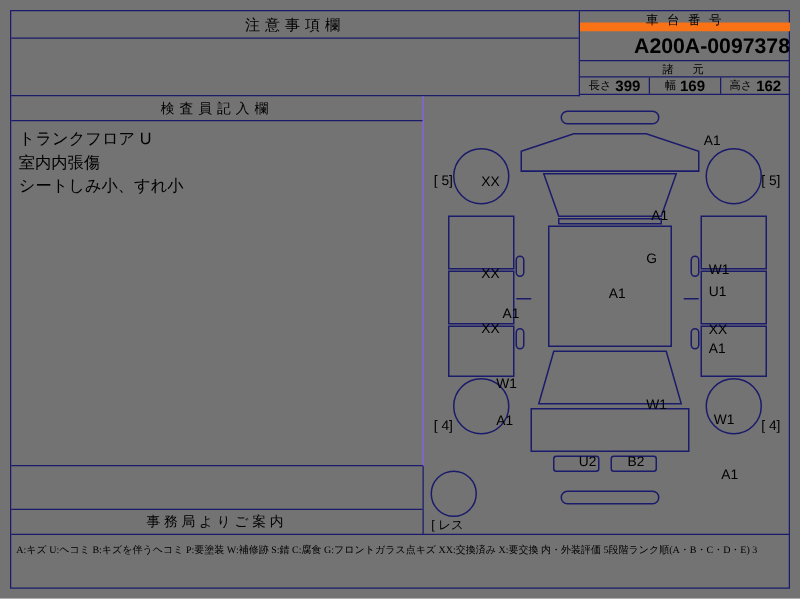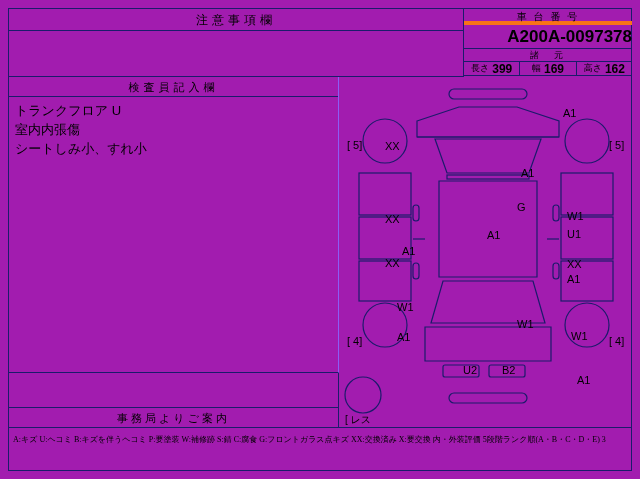--- a/index.html
+++ b/index.html
@@ -1,27 +1,27 @@
 <!DOCTYPE html>
 <html><head>
 <meta charset="utf-8">
 <style>
   html,body{margin:0;padding:0;background:#ffffff;}
   body{width:640px;height:479px;font-family:"Liberation Sans", sans-serif;color:#000;}
-  .sheet{position:relative;width:640px;height:479px;box-sizing:border-box;padding:8px;background:#a21caf;}
+  .sheet{position:relative;width:640px;height:479px;box-sizing:border-box;padding:8px;background:#737373;}
   .frame{position:relative;width:624px;height:463px;border:1px solid #1b1b6b;box-sizing:border-box;}
 
   
   .notice-box{position:absolute;left:0;top:0;width:455px;height:68px;border-right:1px solid #1b1b6b;border-bottom:1px solid #1b1b6b;box-sizing:border-box;}
   .notice-title{height:22px;line-height:22px;text-align:center;font-size:12px;letter-spacing:4px;border-bottom:1px solid #1b1b6b;box-sizing:border-box;}
   .notice-body{height:45px;}
 
   
   .chassis{position:absolute;left:455px;top:0;width:168px;height:68px;box-sizing:border-box;}
-  .chassis-label{height:16px;line-height:16px;text-align:center;font-size:10px;letter-spacing:2px;border-bottom:4px solid #f97316;box-sizing:border-box;}
+  .chassis-label{height:16px;line-height:16px;text-align:center;font-size:10px;letter-spacing:2px;border-bottom:7px solid #f97316;box-sizing:border-box;}
   .chassis-no{height:24px;line-height:24px;text-align:right;font-size:17px;font-weight:bold;border-bottom:1px solid #1b1b6b;box-sizing:border-box;}
   .dim-label{height:13px;line-height:13px;text-align:center;font-size:9px;letter-spacing:3px;border-bottom:1px solid #1b1b6b;box-sizing:border-box;}
   .dims{display:flex;height:14px;border-bottom:1px solid #1b1b6b;box-sizing:border-box;}
   .dim{flex:1;display:flex;align-items:center;justify-content:center;font-size:9px;border-right:1px solid #1b1b6b;box-sizing:border-box;}
   .dim:last-child{border-right:none;justify-content:center;}
   .dim b{font-size:12px;margin-left:3px;}
 
   
   .inspector{position:absolute;left:0;top:68px;width:330px;height:296px;border-right:1px solid #8b5cf6;border-bottom:1px solid #1b1b6b;box-sizing:border-box;}
   .inspector-title{height:20px;line-height:20px;text-align:center;font-size:11px;letter-spacing:4px;border-bottom:1px solid #1b1b6b;box-sizing:border-box;}

